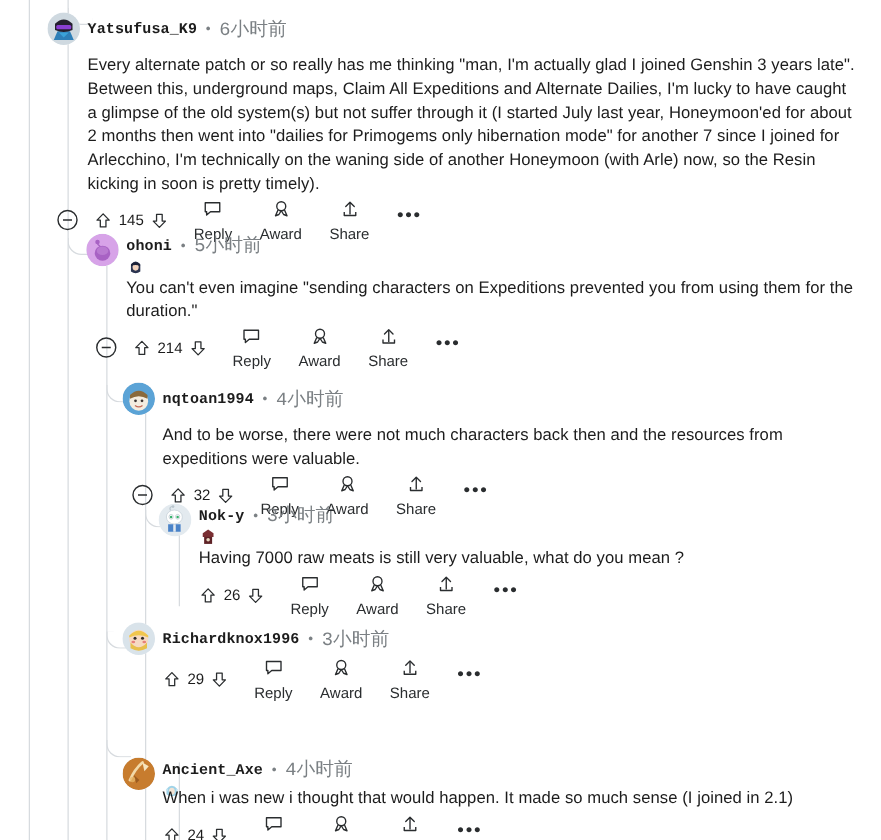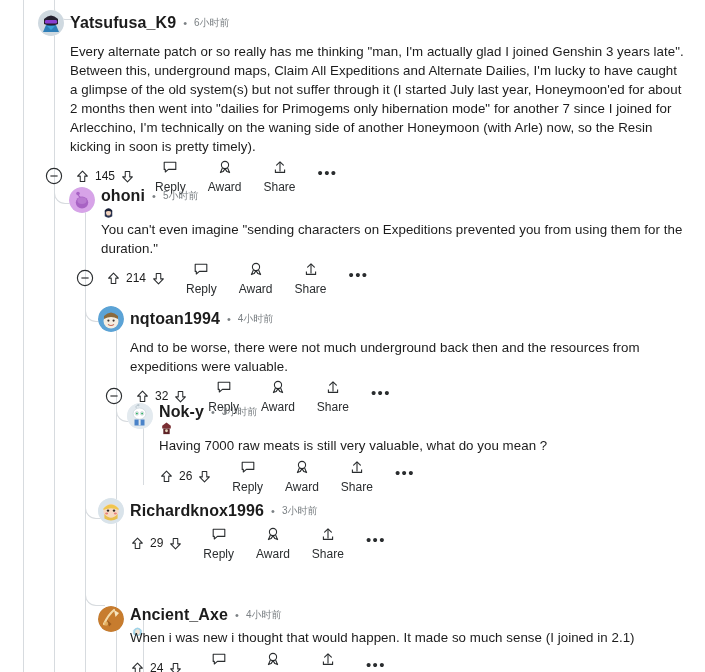--- a/index.html
+++ b/index.html
@@ -48,35 +48,37 @@
     height: 26px;
     border-radius: 50%;
     flex: 0 0 26px;
     position: relative;
     overflow: hidden;
     background: #e9eef2;
   }
   .avatar .av-svg { display:block; width:26px; height:26px; }
 
   .uname {
-    font-size: 16px;
+    font-size: 12px;
     font-weight: bold;
     color: #1c1c1c;
     letter-spacing: .1px;
     white-space: nowrap;
+    font-family: Liberation Mono, monospace;
   }
   .dot {
     font-size: 11px;
     color: #7b8084;
     padding: 0 1px;
   }
   .ts {
-    font-size: 10px;
+    font-size: 15px;
     color: #7b8084;
     white-space: nowrap;
+    font-family: Liberation Mono, monospace;
   }
   .flair {
     width: 15px; height: 15px;
     display: block;
     margin-top: -1px;
   }
 
   .c-body {
     font-size: 13.3px;
     line-height: 19px;
@@ -280,21 +282,21 @@
           <path d="M6 10 Q13 3 20 10 L20 13 Q13 9 6 13 Z" fill="#8a6a3c"></path>
           <circle cx="10.4" cy="14.6" r="1.1" fill="#3a3330"></circle>
           <circle cx="15.6" cy="14.6" r="1.1" fill="#3a3330"></circle>
           <path d="M10 18.4 Q13 20.6 16 18.4" stroke="#c46b5a" stroke-width="1.1" fill="none"></path>
         </svg>
       </span>
       <span class="uname">nqtoan1994</span>
       <span class="dot">•</span>
       <span class="ts">4小时前</span>
     </div>
-    <div class="c-body" style="margin-left:32px; margin-top:8px; width:556px;">And to be worse, there were not much underground back then and the resources from expeditions were valuable.</div>
+    <div class="c-body" style="margin-left:32px; margin-top:8px; width:556px;">And to be worse, there were not much characters back then and the resources from expeditions were valuable.</div>
     <div class="actions" style="margin-left:7px; margin-top:9px;">
       <span class="act collapse-btn">
         <svg width="18" height="18" viewBox="0 0 18 18">
           <circle cx="9" cy="9" r="7.6" fill="none" stroke="#2a2d2f" stroke-width="1.15"></circle>
           <line x1="5.4" y1="9" x2="12.6" y2="9" stroke="#2a2d2f" stroke-width="1.15"></line>
         </svg>
       </span>
       <span class="vote">
         <span>
           <svg width="15" height="15" viewBox="0 0 16 16">

